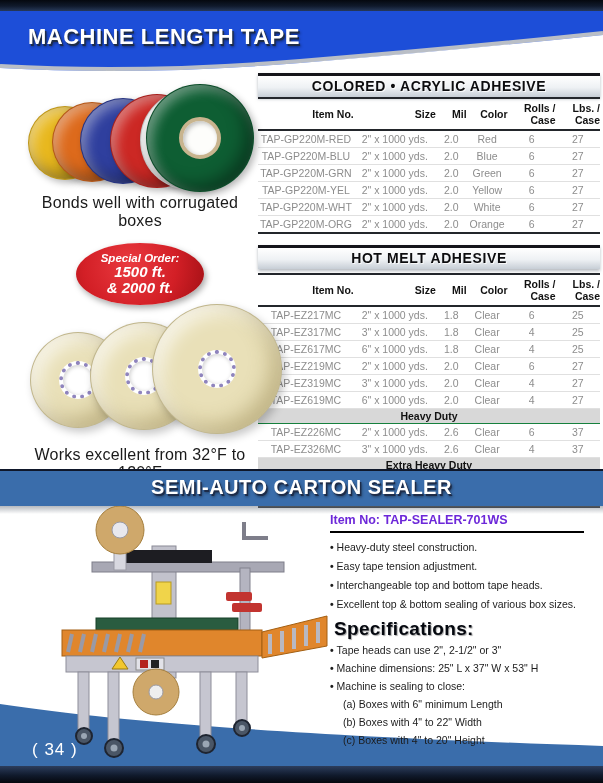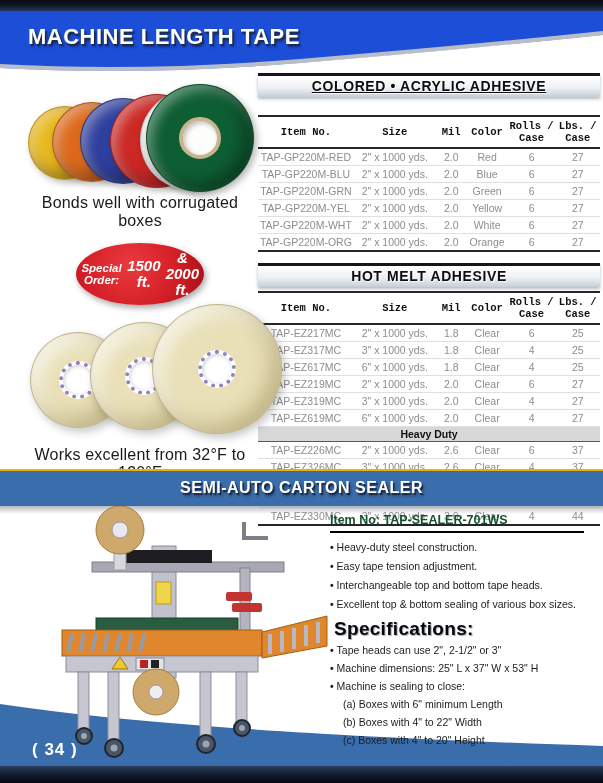--- a/index.html
+++ b/index.html
@@ -20,78 +20,78 @@
         box-shadow:inset -8px -6px 16px rgba(0,0,0,.38),inset 5px 5px 12px rgba(255,255,255,.4),3px 3px 7px rgba(0,0,0,.28);}
   .roll-hub{position:absolute;left:50%;top:50%;transform:translate(-50%,-50%);width:34px;height:34px;border-radius:50%;
             background:#fdfdfb;border:4px solid #c8b48e;box-shadow:inset 2px 2px 5px rgba(0,0,0,.25);}
   .caption{position:absolute;width:224px;text-align:center;font-size:16px;color:#1a1a1a;letter-spacing:.2px;}
   .caption1{left:28px;top:194px;}
   .caption2{left:28px;top:446px;}
 
   .badge{position:absolute;left:76px;top:243px;width:128px;height:62px;border-radius:50%;
          background:radial-gradient(circle at 42% 35%,#ea3a40 0%,#d31f26 55%,#9f0f14 100%);
          box-shadow:2px 3px 6px rgba(0,0,0,.35);color:#ffffff;font-style:italic;font-weight:bold;
-         display:flex;flex-direction:row;justify-content:center;align-items:center;text-align:center;}
+         display:flex;flex-direction:column;justify-content:center;align-items:center;text-align:center;}
   .badge .b1{font-size:11.5px;}
   .badge .b2{font-size:15px;line-height:16px;}
   .badge .b3{font-size:15px;line-height:16px;}
 
   .crolls-wrap{position:absolute;left:30px;top:300px;width:222px;height:142px;}
   .croll{position:absolute;border-radius:50%;border:1px solid rgba(120,105,60,.35);
          box-shadow:inset -10px -8px 20px rgba(120,100,40,.35),inset 8px 8px 18px rgba(255,255,255,.7),3px 4px 8px rgba(0,0,0,.22);}
   .croll-hub{position:absolute;left:50%;top:50%;transform:translate(-50%,-50%);width:30px;height:30px;border-radius:50%;
              background:#ffffff;border:4px dotted #8f84bd;box-shadow:inset 1px 1px 4px rgba(0,0,0,.2);}
 
   
   .tables-col{position:absolute;left:258px;top:73px;width:342px;}
   .table-title{height:21px;border-top:3px solid #15151a;background:linear-gradient(to bottom,#ffffff 0%,#eef1f4 55%,#c7ced6 100%);
                box-shadow:0 2px 3px rgba(120,130,140,.55);text-align:center;font-weight:bold;font-size:14px;color:#0d0d0f;
                letter-spacing:.6px;line-height:21px;text-shadow:1px 1px 0 rgba(255,255,255,.8);}
-  .t1-title{margin-bottom:18px;text-decoration:underline;}
+  .t1-title{margin-bottom:0;}
   .t2-title{margin-top:11px;margin-bottom:4px;}
   .spec-table-box table{width:100%;border-collapse:collapse;table-layout:fixed;}
   .spec-table-box th{font-size:10.5px;font-weight:bold;color:#111;padding:3px 0 3px 0;
-                     border-top:2px solid #23262b;border-bottom:2px solid #23262b;text-align:center;font-family:Liberation Mono, monospace;}
+                     border-top:2px solid #23262b;border-bottom:2px solid #23262b;text-align:right;}
   .spec-table-box td{font-size:10.5px;color:#8d8d8d;text-align:center;padding:1.5px 0;
                      border-bottom:1px solid #e0e0e0;height:13px;white-space:nowrap;overflow:hidden;}
   .spec-table-box tbody tr:last-child td{border-bottom:2px solid #23262b;}
   .spec-table-box td.band{background:#d8d8d8;color:#121212;font-weight:bold;border-top:1px solid #23262b;
                           border-bottom:1px solid #15803d;padding:1px 0;height:12px;font-size:10.5px;margin-top:48px;}
   .spec-table-box th:nth-child(1),.spec-table-box td:nth-child(1){width:28%;}
   .spec-table-box th:nth-child(2),.spec-table-box td:nth-child(2){width:24%;}
   .spec-table-box th:nth-child(3),.spec-table-box td:nth-child(3){width:9%;}
   .spec-table-box th:nth-child(4),.spec-table-box td:nth-child(4){width:12%;}
   .spec-table-box th:nth-child(5),.spec-table-box td:nth-child(5){width:14%;}
   .spec-table-box th:nth-child(6),.spec-table-box td:nth-child(6){width:13%;}
 
   
-  .banner2{position:absolute;left:0;top:469px;width:603px;height:35px;background:#3a6dab;border-top:2px solid #eab308;
-           text-align:center;line-height:33px;font-size:16px;font-weight:bold;color:#ffffff;letter-spacing:.5px;
+  .banner2{position:absolute;left:0;top:469px;width:603px;height:35px;background:#3a6dab;border-top:2px solid #0f172a;
+           text-align:center;line-height:33px;font-size:20px;font-weight:bold;color:#ffffff;letter-spacing:.5px;
            text-shadow:1.5px 1.5px 0 #1d2c49,2px 3px 3px rgba(0,0,0,.45);}
   .banner2-shadow{position:absolute;left:0;top:506px;width:603px;height:8px;
                   background:linear-gradient(to bottom,rgba(120,128,138,.55),rgba(120,128,138,0));}
 
   .machine{position:absolute;left:4px;top:506px;z-index:3;}
 
   .sealer-text{position:absolute;left:330px;top:513px;width:266px;z-index:3;}
-  .item-no{font-size:12.5px;font-weight:bold;color:#14532d;border-bottom:2px solid #000;padding-bottom:4px;width:254px;}
+  .item-no{font-size:12.5px;font-weight:bold;color:#6d28d9;border-bottom:2px solid #000;padding-bottom:4px;width:254px;}
   .feature-list{margin-top:9px;}
   .feature{font-size:10.5px;color:#1c1c1c;margin-bottom:7.5px;line-height:11.5px;}
   .feature::before{content:"• ";font-weight:bold;}
   .spec-heading{font-size:19px;font-weight:bold;color:#05080f;margin:1px 0 5px 4px;letter-spacing:.3px;
                 text-shadow:1px 1px 1px rgba(0,0,0,.35);}
   .spec{font-size:10.5px;color:#1c1c1c;margin-bottom:6.5px;line-height:11.5px;}
   .spec::before{content:"• ";font-weight:bold;}
   .subspec{font-size:10.5px;color:#1c1c1c;margin:0 0 6.5px 13px;line-height:11.5px;}
 
   
   .footer-svg{position:absolute;left:0;top:700px;z-index:1;}
   .bottom-bar{position:absolute;left:0;top:766px;width:603px;height:17px;z-index:4;
               background:linear-gradient(to bottom,#2c3d5c 0%,#101a2c 55%,#05070d 100%);}
-  .page-num{position:absolute;left:32px;top:740px;z-index:5;color:#ffffff;font-weight:bold;font-size:17px;letter-spacing:1px;}
+  .page-num{position:absolute;left:32px;top:740px;z-index:5;color:#ffffff;font-weight:normal;font-size:17px;letter-spacing:1px;}
 </style>
 </head>
 <body>
 
 <div class="page">
 
   <div class="top-bar"></div>
 
   <div class="header-band">
     <svg width="603" height="62" viewBox="0 0 603 62">

